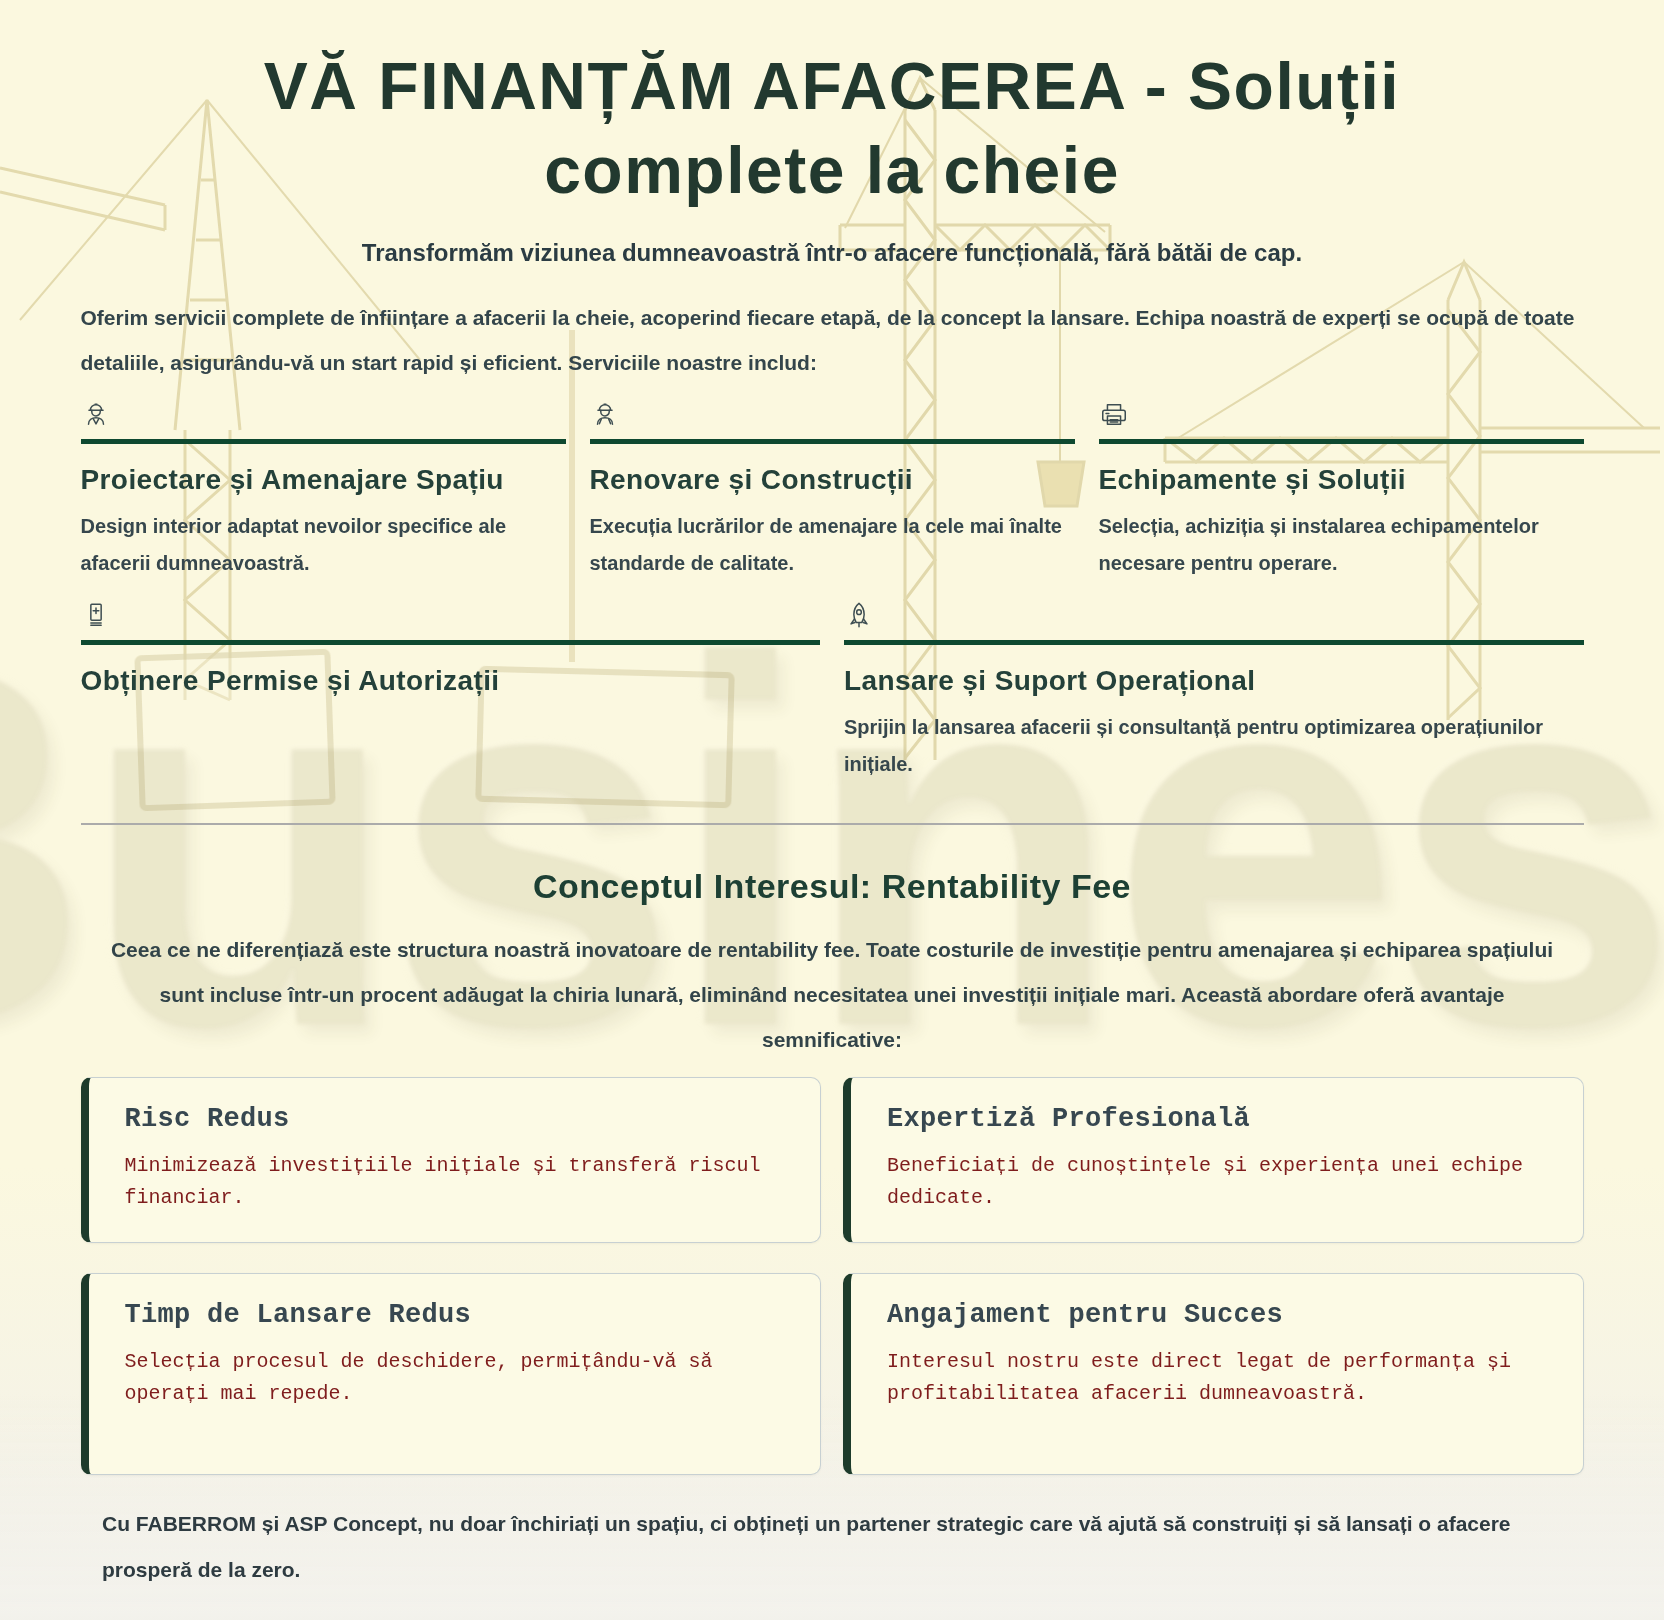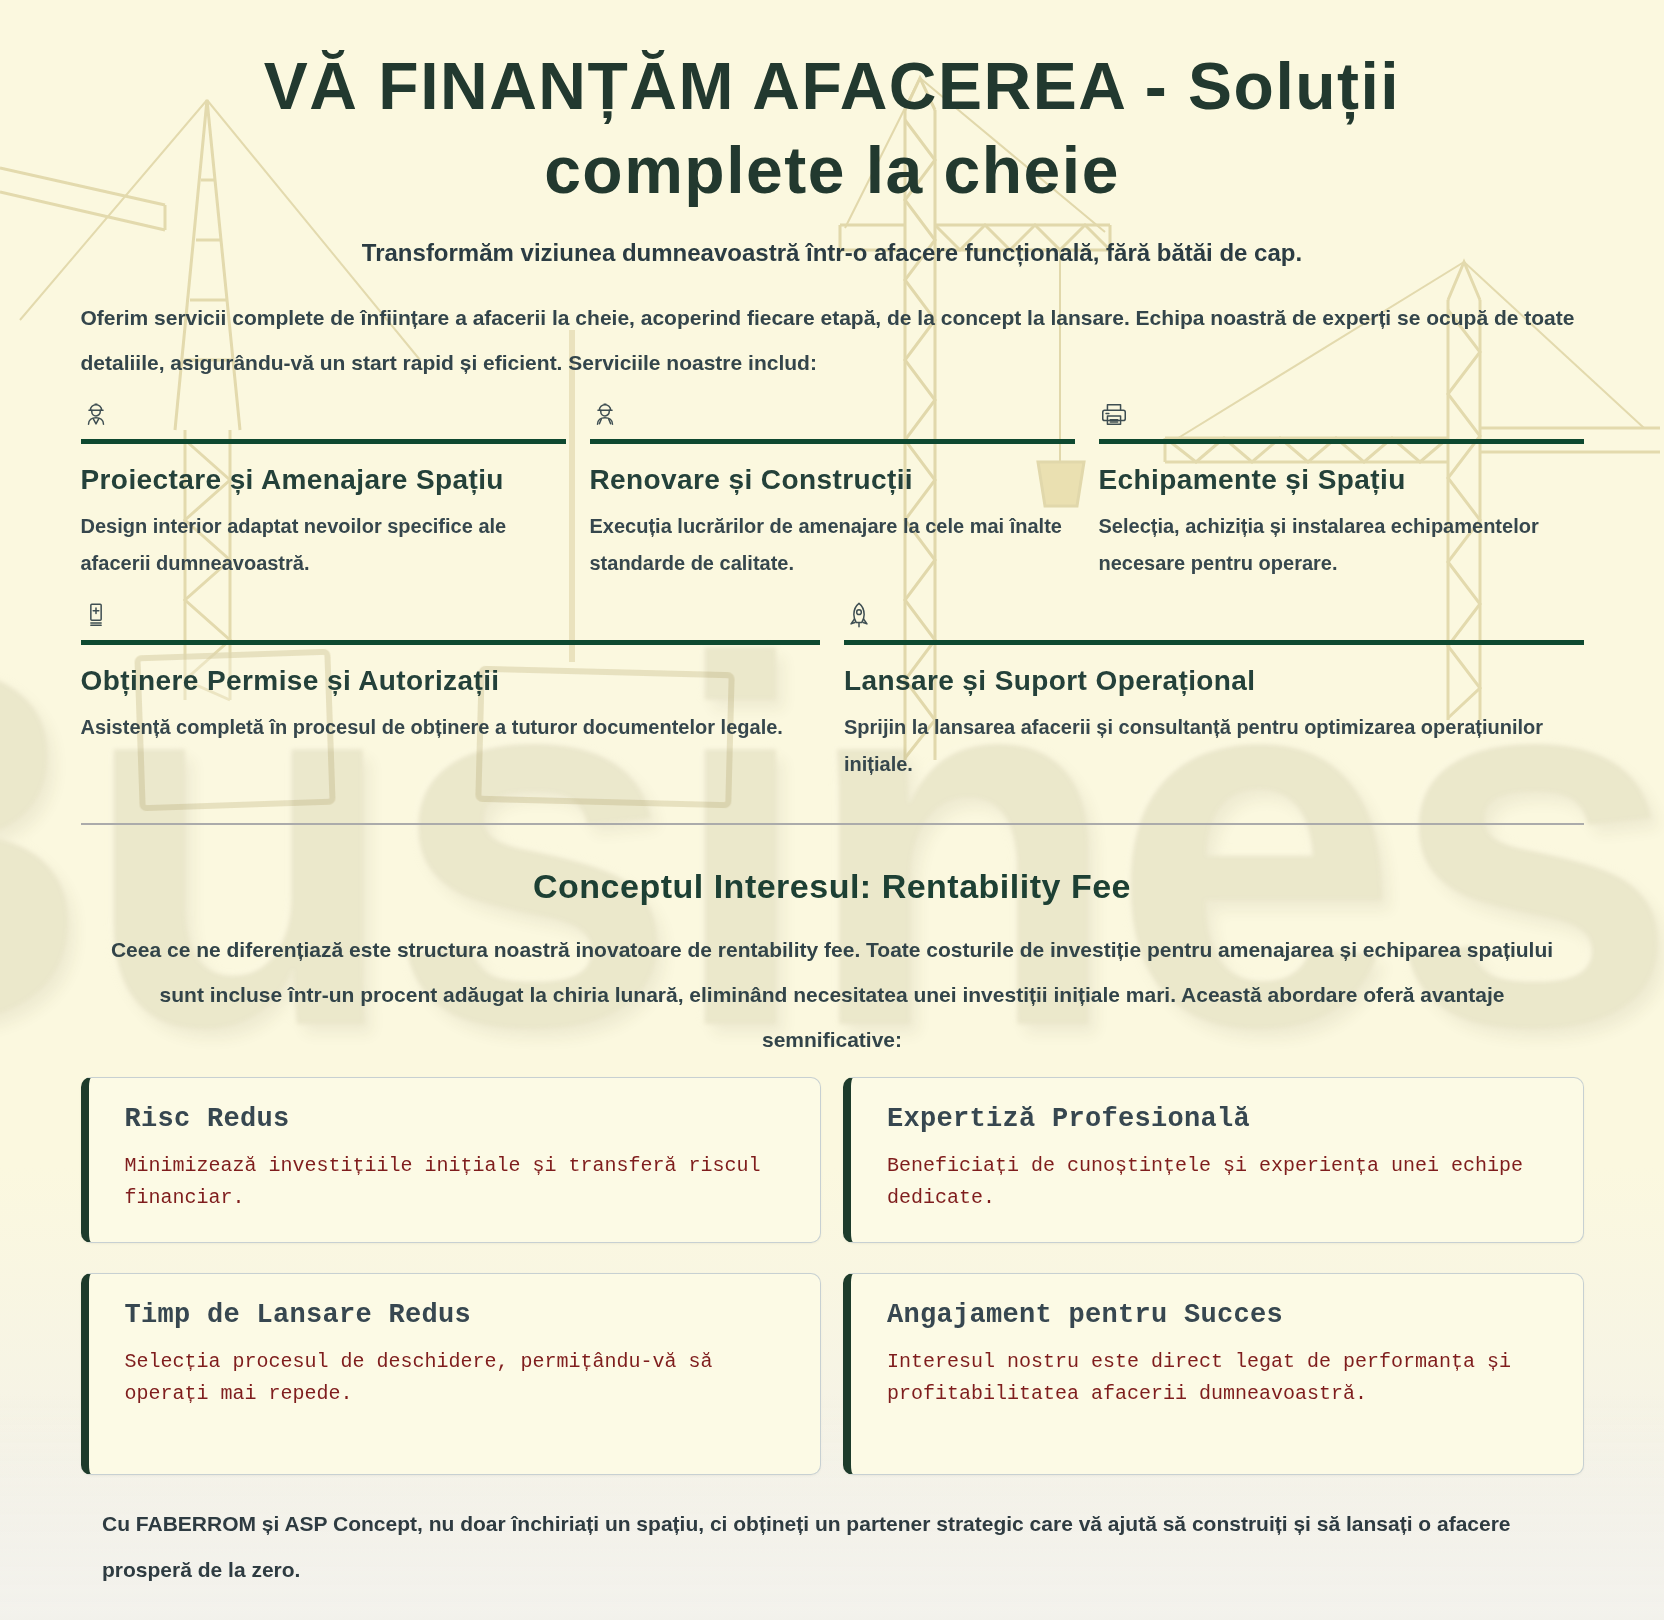--- a/index.html
+++ b/index.html
@@ -180,38 +180,37 @@
     <div class="service">
       <span class="icon">
         <svg viewBox="0 0 32 32">
             <path d="M9 12V6h14v6"></path>
             <rect x="4" y="12" width="24" height="11" rx="2"></rect>
             <rect x="9" y="18" width="14" height="9"></rect>
             <path d="M12 22h8M12 24.5h8M7.5 15.5h3"></path>
           </svg>
       </span>
       <div class="rule"></div>
-      <h3>Echipamente și Spațiu</h3>
+      <h3>Echipamente și Soluții</h3>
       <p>Selecția, achiziția și instalarea echipamentelor necesare pentru operare.</p>
     </div>
   </div>
 
   <div class="services-row two">
 
     <div class="service">
       <span class="icon">
         <svg viewBox="0 0 32 32">
             <rect x="10.5" y="4.5" width="11" height="17" rx="1"></rect>
             <path d="M16 8.5v6M13 11.5h6"></path>
             <path d="M10.5 24.5h11M10.5 27h11"></path>
           </svg>
       </span>
       <div class="rule"></div>
       <h3>Obținere Permise și Autorizații</h3>
-      <p>Asistență completă în procesul de obținere a tuturor documentelor legale.</p>
     </div>
 
     <div class="service">
       <span class="icon">
         <svg viewBox="0 0 32 32">
             <path d="M16 3.5c4 3 5.5 8 5.5 12 0 3-1 6-2.5 8.5h-6C11.5 21.5 10.5 18.5 10.5 15.5c0-4 1.5-9 5.5-12z"></path>
             <circle cx="16" cy="13" r="2.5"></circle>
             <path d="M11 20.5l-3.5 5 4-1.5M21 20.5l3.5 5-4-1.5"></path>
             <path d="M16 24.5v4"></path>
           </svg>

